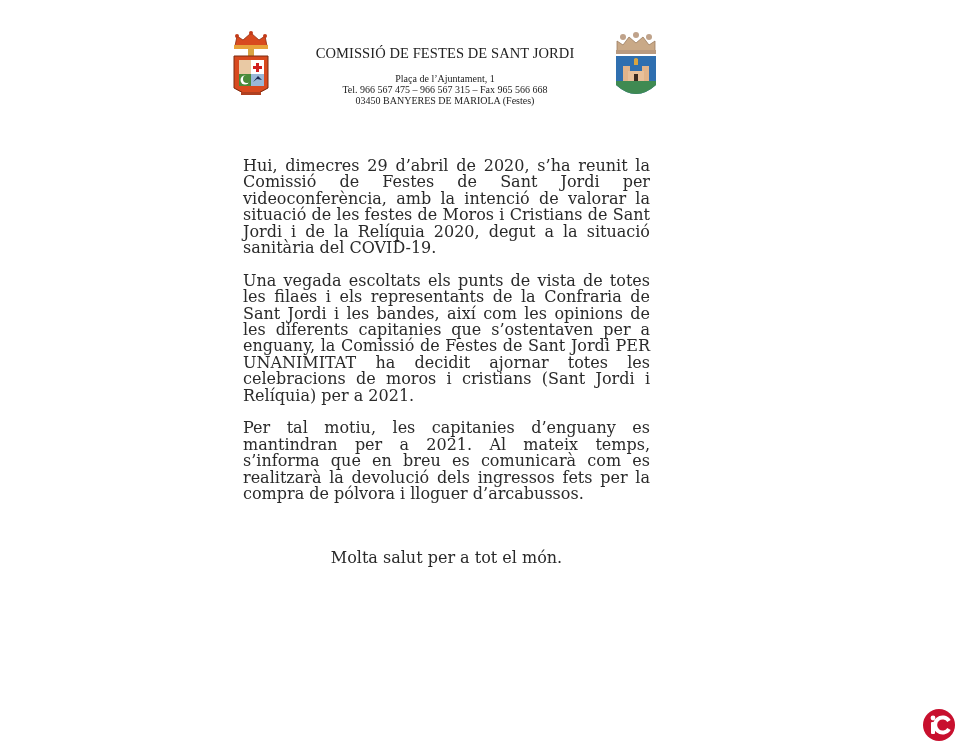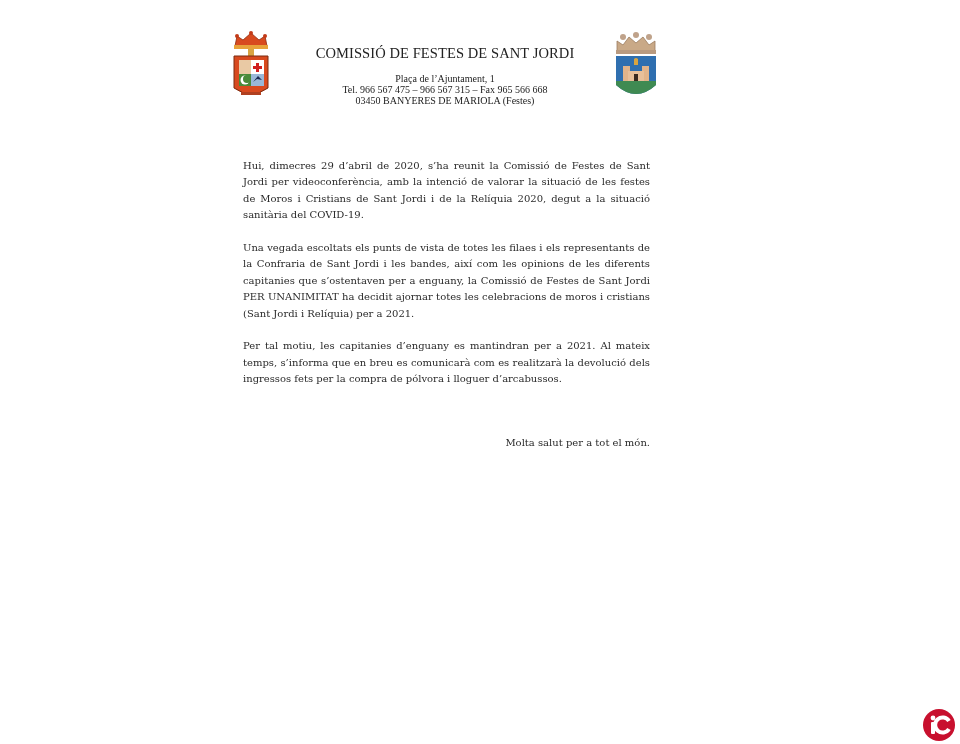--- a/index.html
+++ b/index.html
@@ -3,23 +3,23 @@
 <meta charset="utf-8">
 <style>
   html, body { margin:0; padding:0; background:#ffffff; }
   body { width:960px; height:744px; position:relative; overflow:hidden; font-family:"Liberation Serif", serif; color:#222; }
   .letterhead { position:absolute; left:0; top:0; width:808px; height:120px; }
   .emblem-left { position:absolute; left:229px; top:30px; width:44px; height:72px; }
   .emblem-right { position:absolute; left:613px; top:31px; width:46px; height:70px; }
   .org-title { position:absolute; left:300px; top:45px; width:290px; text-align:center; font-size:14.5px; letter-spacing:0.1px; color:#222; }
   .org-address { position:absolute; left:300px; top:73px; width:290px; text-align:center; font-size:10px; line-height:11px; color:#222; }
   .org-address b { font-weight:normal; }
-  .body-text { position:absolute; left:243px; top:158px; width:407px; font-family:"DejaVu Serif", serif; font-size:10px; line-height:16.4px; color:#2a2a2a; }
+  .body-text { position:absolute; left:243px; top:158px; width:407px; font-family:"DejaVu Serif", serif; font-size:16px; line-height:16.4px; color:#2a2a2a; }
   .body-text p { margin:0 0 16.4px 0; text-align:justify; }
-  .body-text p.left { text-align:right;margin-top:47px; }
+  .body-text p.left { text-align:center;margin-top:47px; }
   .corner-logo { position:absolute; left:922px; top:708px; width:34px; height:34px; }
 </style>
 </head>
 <body>
 
 <div class="letterhead">
   <div class="emblem-left">
     <svg width="44" height="72" viewBox="0 0 44 72">
 
       <path d="M6 16 L8 6 L14 10 L22 3 L30 10 L36 6 L38 16 Z" fill="#d84a1f" stroke="#8a2b10" stroke-width="0.8"></path>

